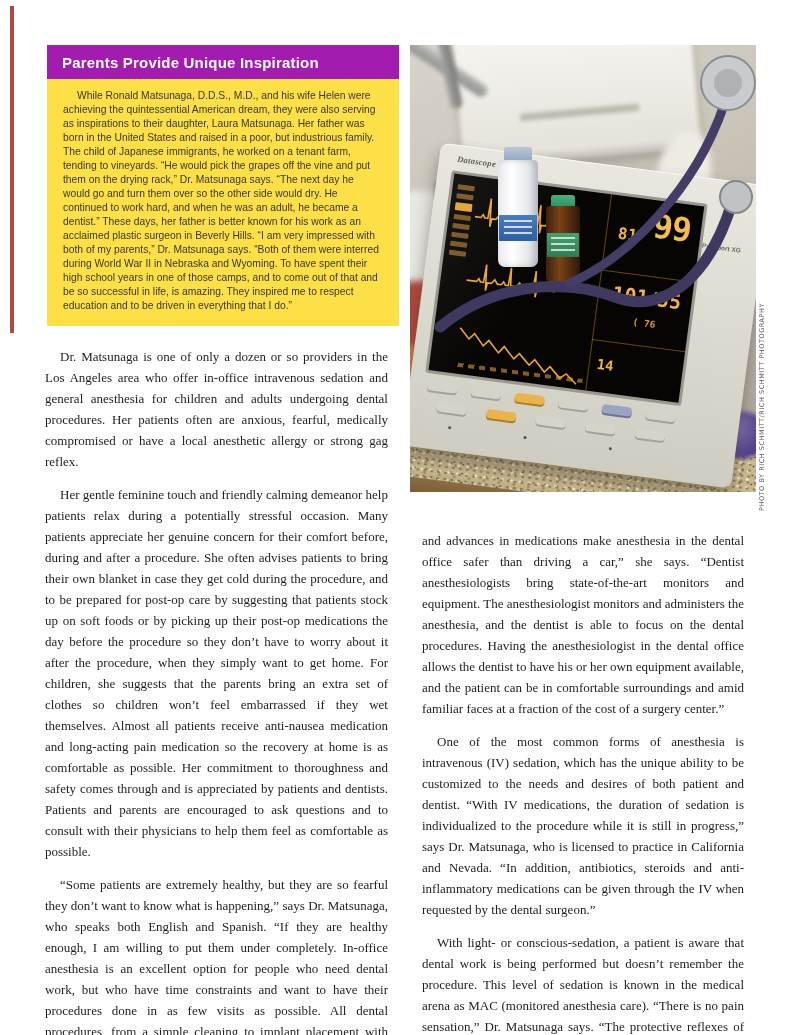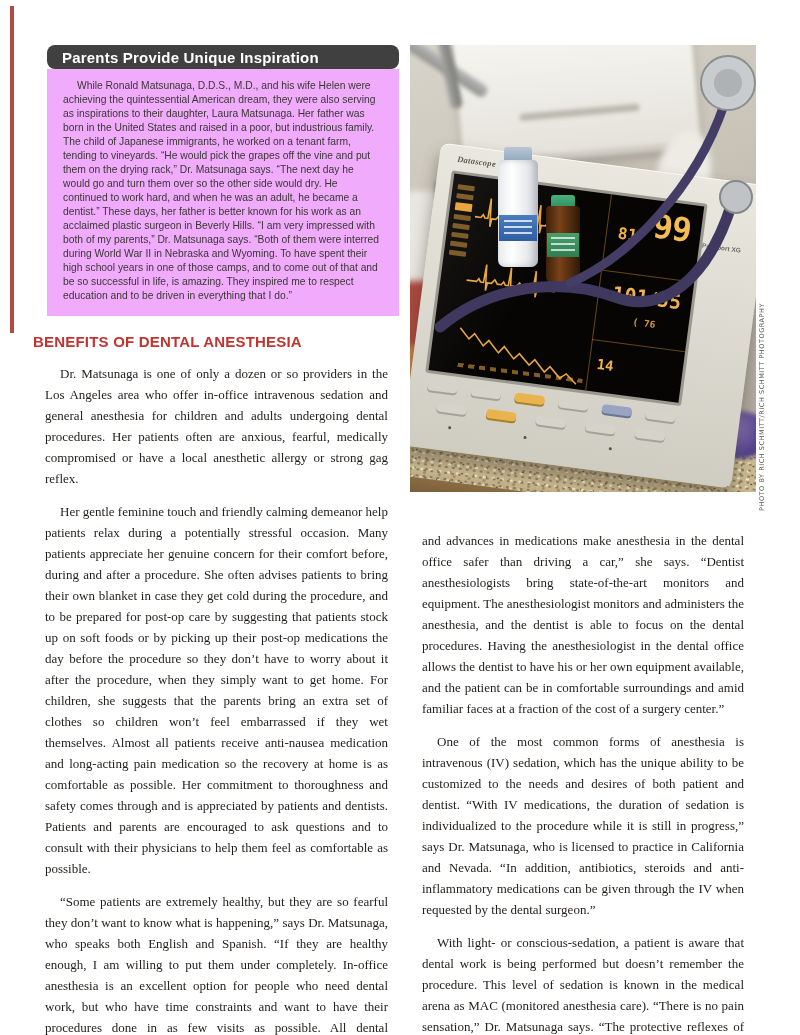--- a/index.html
+++ b/index.html
@@ -5,23 +5,23 @@
   html,body{margin:0;padding:0;background:#ffffff;}
   .page{position:relative;width:800px;height:1035px;background:#ffffff;overflow:hidden;
         font-family:"Liberation Serif",serif;}
   .abs{position:absolute;}
 
   
   .edge-rule{left:10px;top:6px;width:4px;height:327px;background:#b04a45;}
 
   
   .callout{left:47px;top:45px;width:352px;}
-  .callout-header{background:#404040;height:24px;display:flex;align-items:center;padding-left:15px;border-radius:8px;}
+  .callout-header{background:#a21caf;height:34px;display:flex;align-items:center;padding-left:15px;}
   .callout-title{color:#ffffff;font:bold 15px/1 "Liberation Sans",sans-serif;letter-spacing:.2px;margin:0;}
-  .callout-body{background:#f0abfc;padding:10px 16px 13px 16px;}
+  .callout-body{background:#fde047;padding:10px 16px 13px 16px;}
   .callout-text{margin:0;font:10.3px/14px "Liberation Sans",sans-serif;color:#3a3832;text-indent:14px;}
 
   
   .col{text-align:justify;color:#211d1a;}
   .col p{margin:12px;font:13px/21px "Liberation Serif",serif;text-indent:15px;}
   .col p.noindent{text-indent:0;}
   .col-left{left:33px;top:334px;width:367px;}
   .col-right{left:410px;top:518px;width:346px;}
   .red-heading{font:bold 15px/1.1 "Liberation Sans",sans-serif;color:#c23430;letter-spacing:.2px;margin:0 0 9px 0;text-align:left;}
   .red-heading.mid{margin-top:13px;margin-bottom:7px;}
@@ -111,21 +111,20 @@
   <section class="abs callout">
     <div class="callout-header">
       <h2 class="callout-title">Parents Provide Unique Inspiration</h2>
     </div>
     <div class="callout-body">
       <p class="callout-text">While Ronald Matsunaga, D.D.S., M.D., and his wife Helen were achieving the quintessential American dream, they were also serving as inspirations to their daughter, Laura Matsunaga. Her father was born in the United States and raised in a poor, but industrious family. The child of Japanese immigrants, he worked on a tenant farm, tending to vineyards. “He would pick the grapes off the vine and put them on the drying rack,” Dr. Matsunaga says. “The next day he would go and turn them over so the other side would dry. He continued to work hard, and when he was an adult, he became a dentist.” These days, her father is better known for his work as an acclaimed plastic surgeon in Beverly Hills. “I am very impressed with both of my parents,” Dr. Matsunaga says. “Both of them were interred during World War II in Nebraska and Wyoming. To have spent their high school years in one of those camps, and to come out of that and be so successful in life, is amazing. They inspired me to respect education and to be driven in everything that I do.”</p>
     </div>
   </section>
 
   <div class="abs col col-left">
-    <h3 class="red-heading">BENEFITS OF DENTAL ANESTHESIA</h3>
     <p>Dr. Matsunaga is one of only a dozen or so providers in the Los Angeles area who offer in-office intravenous sedation and general anesthesia for children and adults undergoing dental procedures. Her patients often are anxious, fearful, medically compromised or have a local anesthetic allergy or strong gag reflex.</p>
     <p>Her gentle feminine touch and friendly calming demeanor help patients relax during a potentially stressful occasion. Many patients appreciate her genuine concern for their comfort before, during and after a procedure. She often advises patients to bring their own blanket in case they get cold during the procedure, and to be prepared for post-op care by suggesting that patients stock up on soft foods or by picking up their post-op medications the day before the procedure so they don’t have to worry about it after the procedure, when they simply want to get home. For children, she suggests that the parents bring an extra set of clothes so children won’t feel embarrassed if they wet themselves. Almost all patients receive anti-nausea medication and long-acting pain medication so the recovery at home is as comfortable as possible. Her commitment to thoroughness and safety comes through and is appreciated by patients and dentists. Patients and parents are encouraged to ask questions and to consult with their physicians to help them feel as comfortable as possible.</p>
     <p>“Some patients are extremely healthy, but they are so fearful they don’t want to know what is happening,” says Dr. Matsunaga, who speaks both English and Spanish. “If they are healthy enough, I am willing to put them under completely. In-office anesthesia is an excellent option for people who need dental work, but who have time constraints and want to have their procedures done in as few visits as possible. All dental procedures, from a simple cleaning to implant placement with bone grafting, may be combined with anesthesia to achieve a relaxed, efficient and safe experience for the patient and the dentist.”</p>
     <p>Anesthesia, when administered by a dentist anesthesiologist, is safer now than ever, says Dr. Matsunaga, a diplomate in the American Dental Society of Anesthesiology. “New technologies</p>
   </div>
 
   <figure class="abs photo" style="margin:0">
     <div class="abs dispenser blur2">
       <div class="abs dispenser-slot"></div>
     </div>

